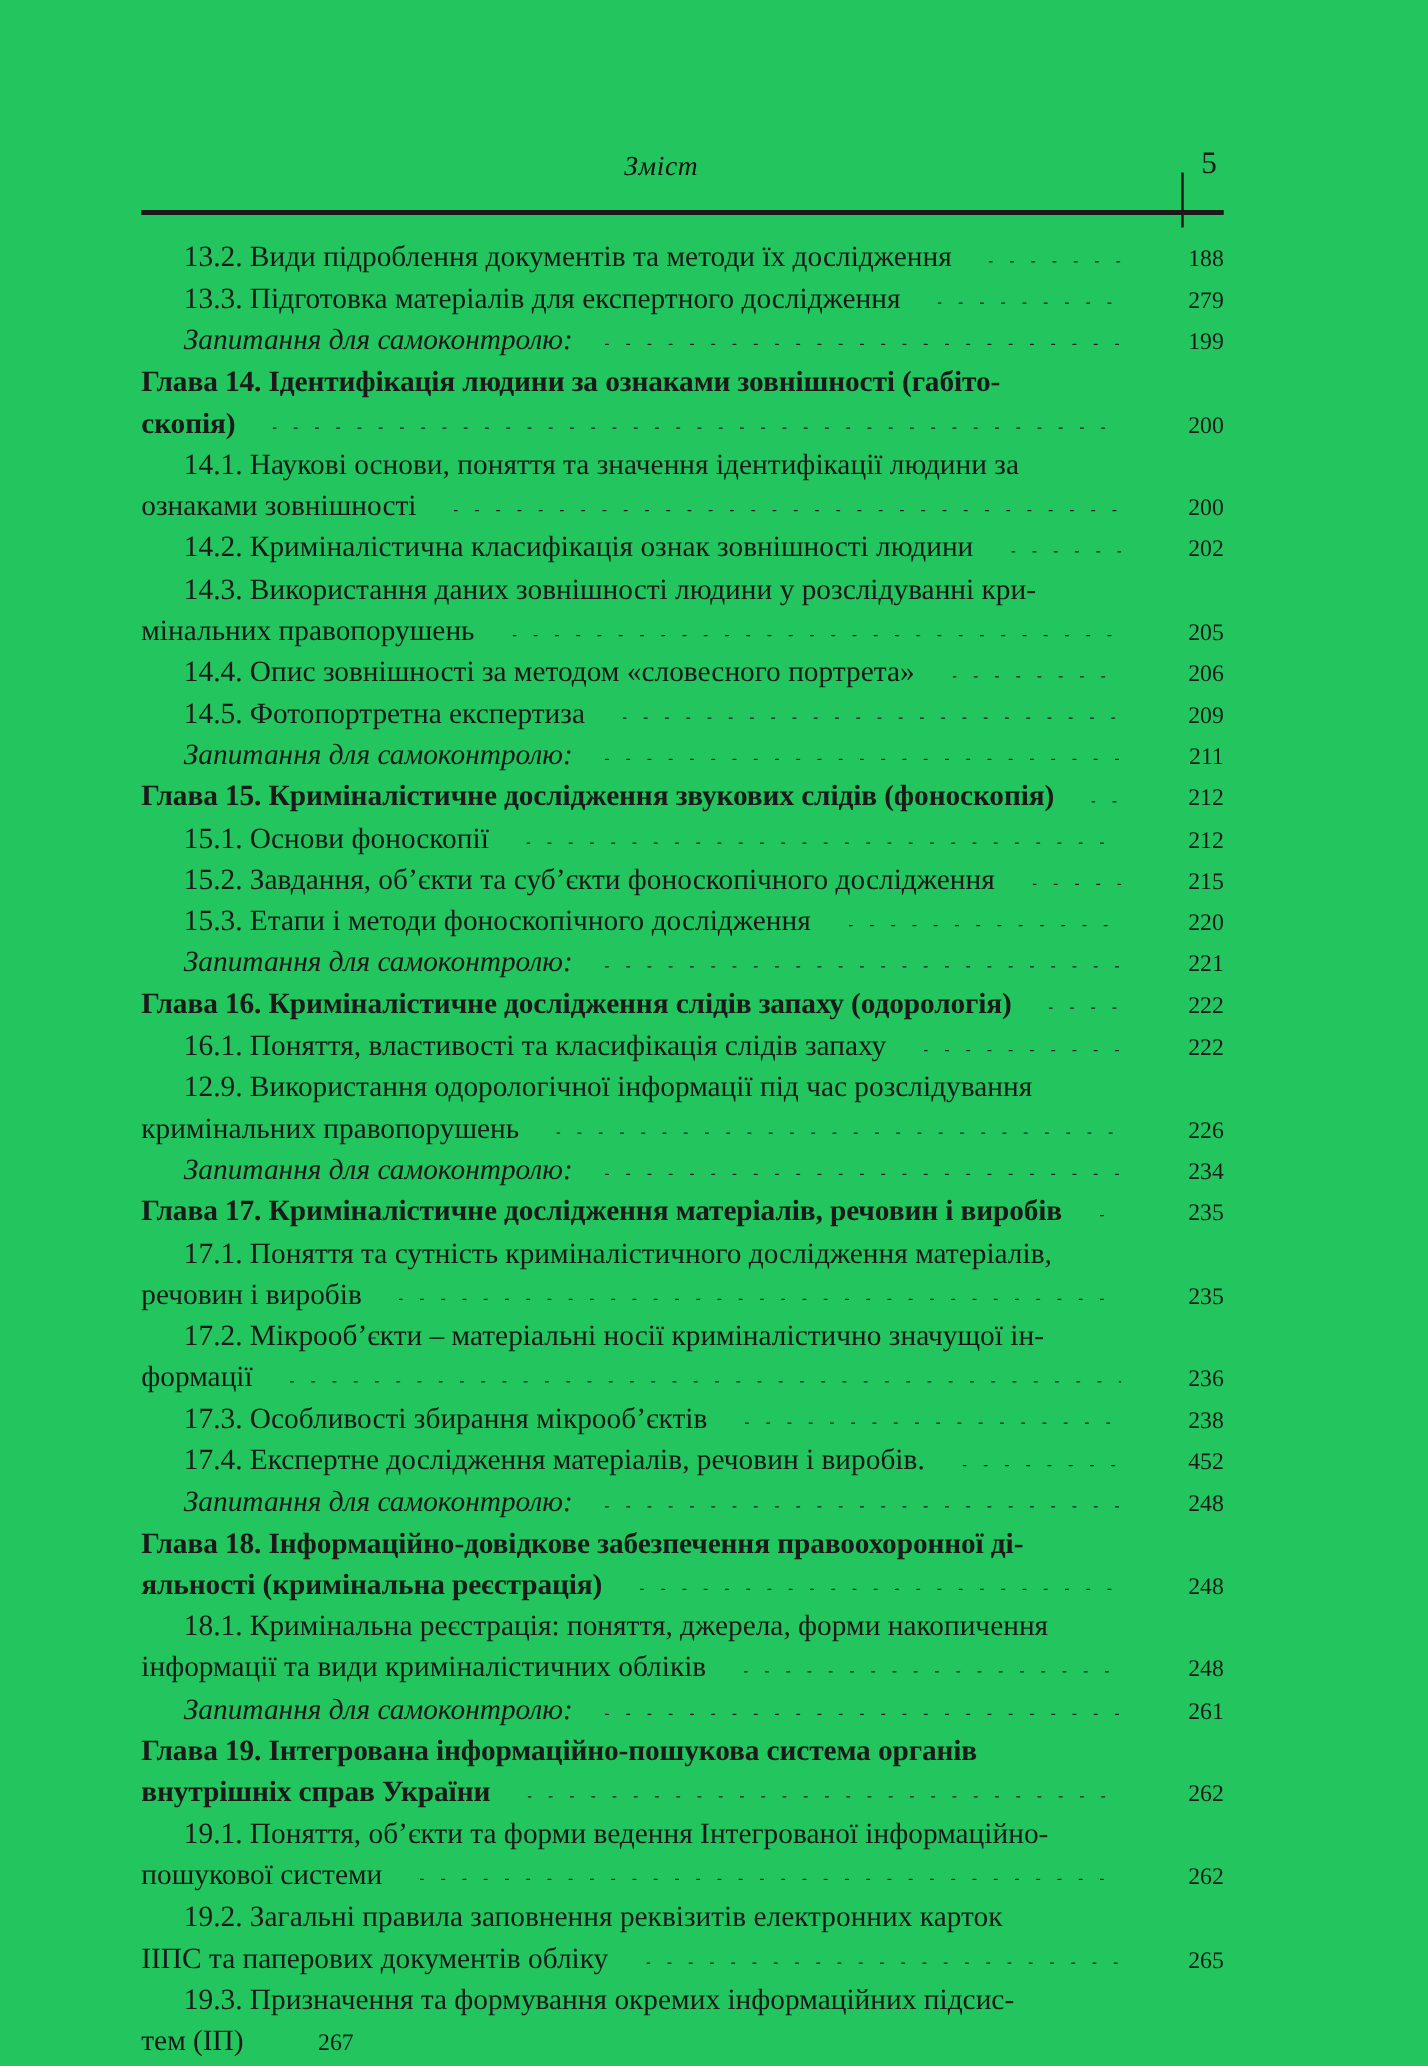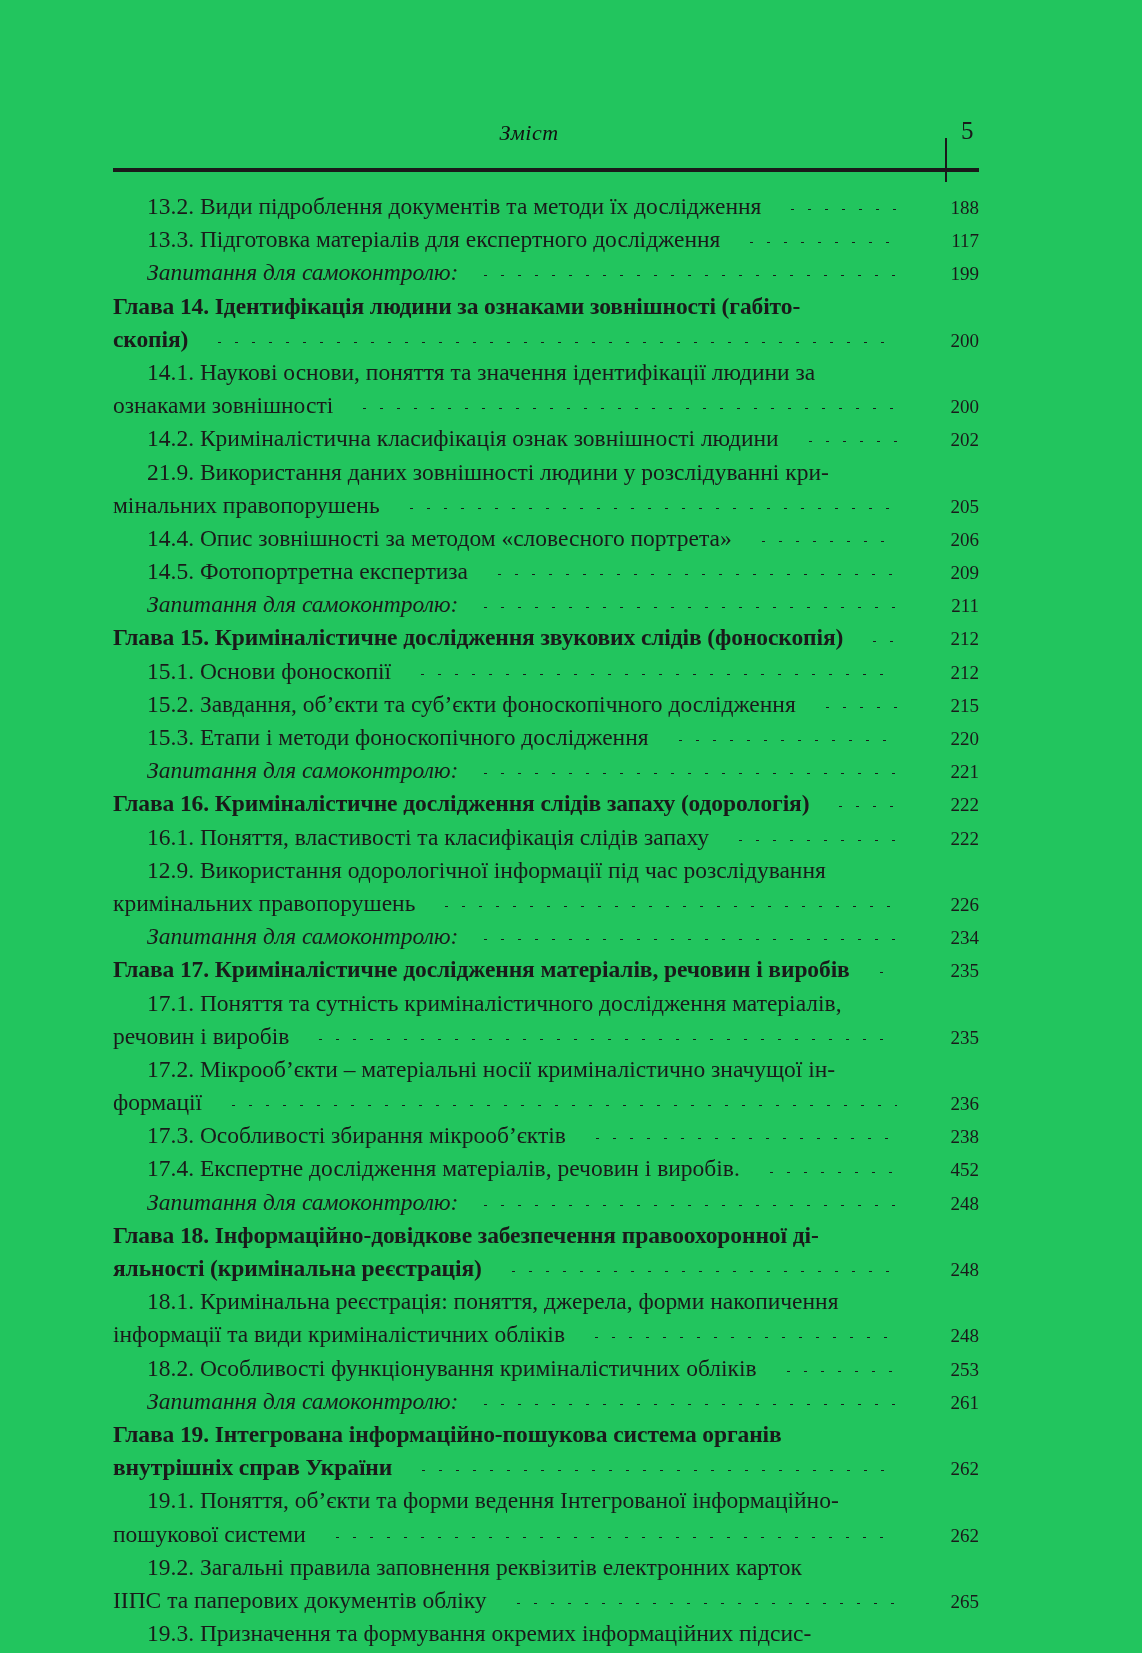--- a/index.html
+++ b/index.html
@@ -153,21 +153,21 @@
 
   <div class="toc" id="toc-list">
       <div class="toc-row lvl-section">
         <span class="txt">13.2. Види підроблення документів та методи їх дослідження</span>
         <span class="leader"></span>
         <span class="pg">188</span>
       </div>
       <div class="toc-row lvl-section">
         <span class="txt">13.3. Підготовка матеріалів для експертного дослідження</span>
         <span class="leader"></span>
-        <span class="pg">117</span>
+        <span class="pg">279</span>
       </div>
       <div class="toc-row lvl-quest">
         <span class="txt">Запитання для самоконтролю:</span>
         <span class="leader"></span>
         <span class="pg">199</span>
       </div>
       <div class="toc-row lvl-chapter nolead">
         <span class="txt">Глава 14. Ідентифікація людини за ознаками зовнішності (габіто-</span>
         <span class="leader"></span>
         <span class="pg"></span>
@@ -186,21 +186,21 @@
         <span class="txt">ознаками зовнішності</span>
         <span class="leader"></span>
         <span class="pg">200</span>
       </div>
       <div class="toc-row lvl-section">
         <span class="txt">14.2. Криміналістична класифікація ознак зовнішності людини</span>
         <span class="leader"></span>
         <span class="pg">202</span>
       </div>
       <div class="toc-row lvl-section nolead">
-        <span class="txt">21.9. Використання даних зовнішності людини у розслідуванні кри-</span>
+        <span class="txt">14.3. Використання даних зовнішності людини у розслідуванні кри-</span>
         <span class="leader"></span>
         <span class="pg"></span>
       </div>
       <div class="toc-row lvl-cont">
         <span class="txt">мінальних правопорушень</span>
         <span class="leader"></span>
         <span class="pg">205</span>
       </div>
       <div class="toc-row lvl-section">
         <span class="txt">14.4. Опис зовнішності за методом «словесного портрета»</span>
@@ -320,25 +320,20 @@
       <div class="toc-row lvl-section nolead">
         <span class="txt">18.1. Кримінальна реєстрація: поняття, джерела, форми накопичення</span>
         <span class="leader"></span>
         <span class="pg"></span>
       </div>
       <div class="toc-row lvl-cont">
         <span class="txt">інформації та види криміналістичних обліків</span>
         <span class="leader"></span>
         <span class="pg">248</span>
       </div>
-      <div class="toc-row lvl-section">
-        <span class="txt">18.2. Особливості функціонування криміналістичних обліків</span>
-        <span class="leader"></span>
-        <span class="pg">253</span>
-      </div>
       <div class="toc-row lvl-quest">
         <span class="txt">Запитання для самоконтролю:</span>
         <span class="leader"></span>
         <span class="pg">261</span>
       </div>
       <div class="toc-row lvl-chapter nolead">
         <span class="txt">Глава 19. Інтегрована інформаційно-пошукова система органів</span>
         <span class="leader"></span>
         <span class="pg"></span>
       </div>

